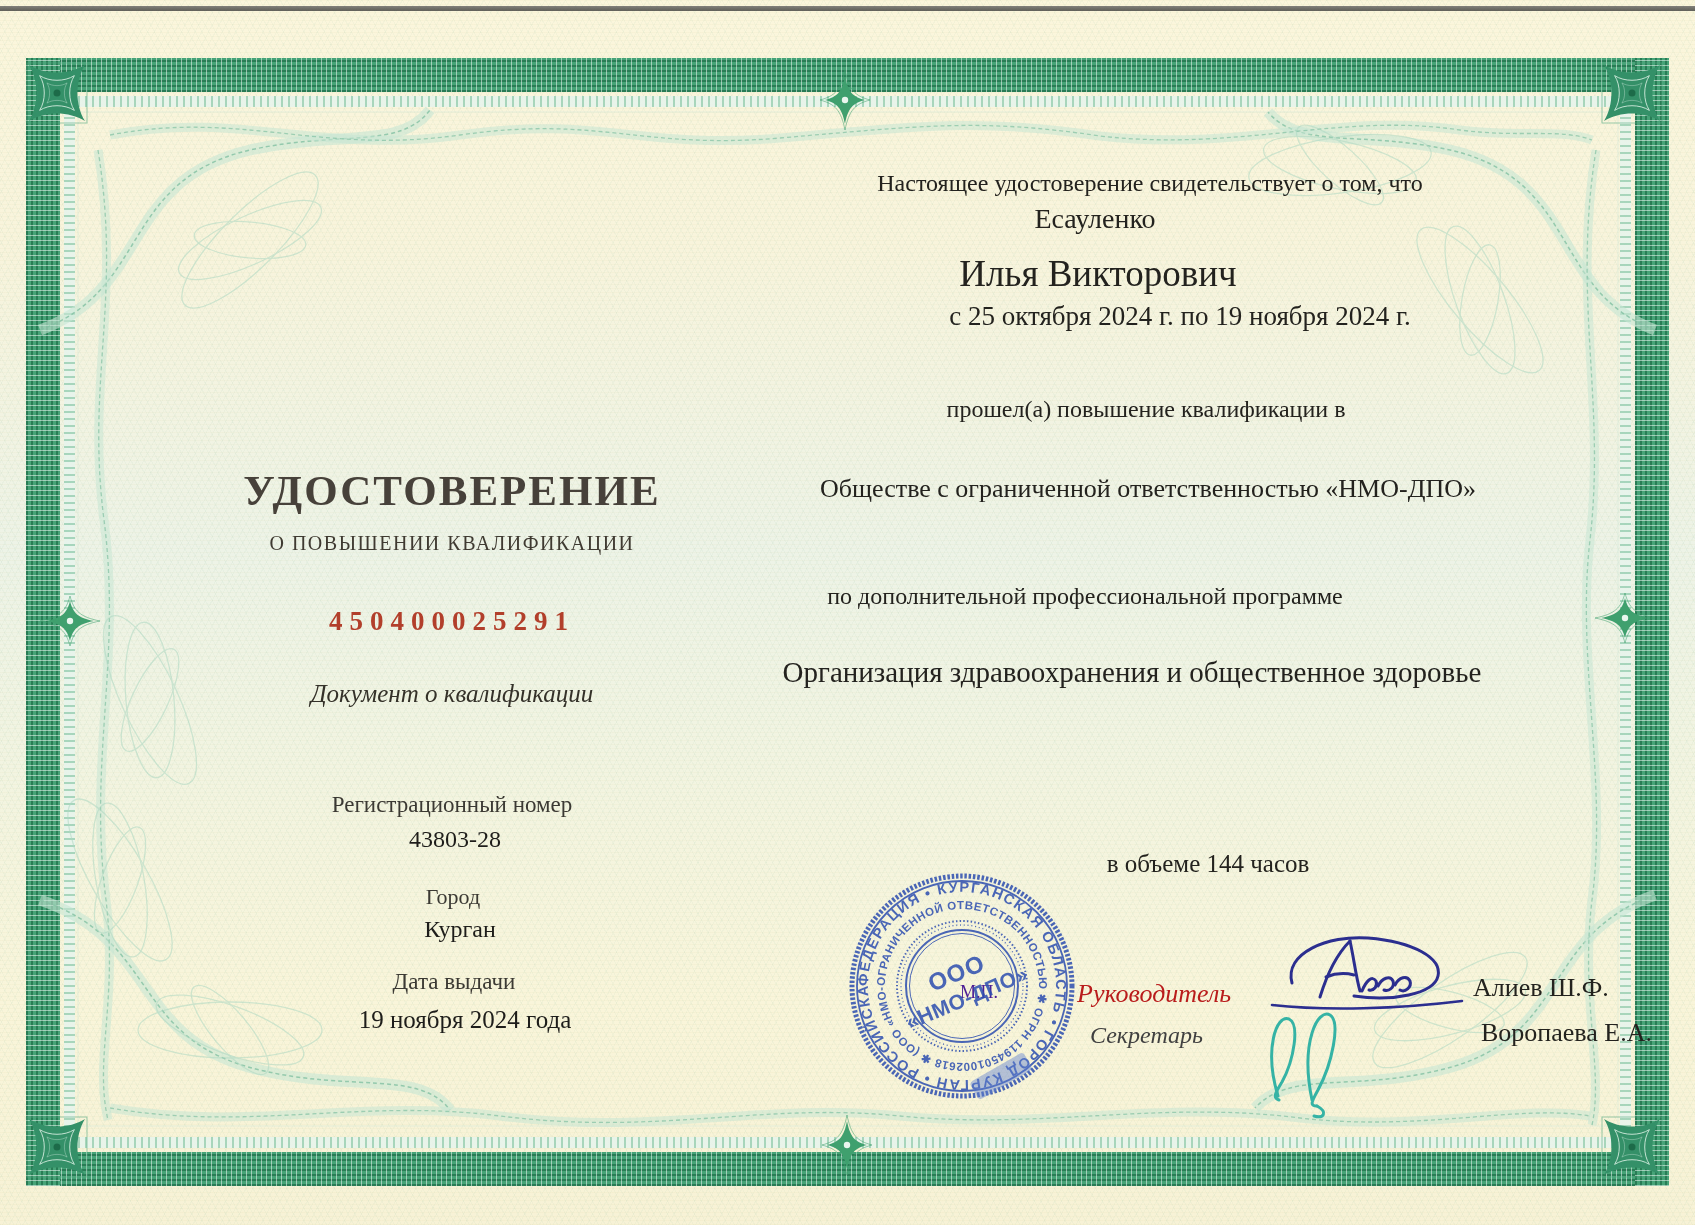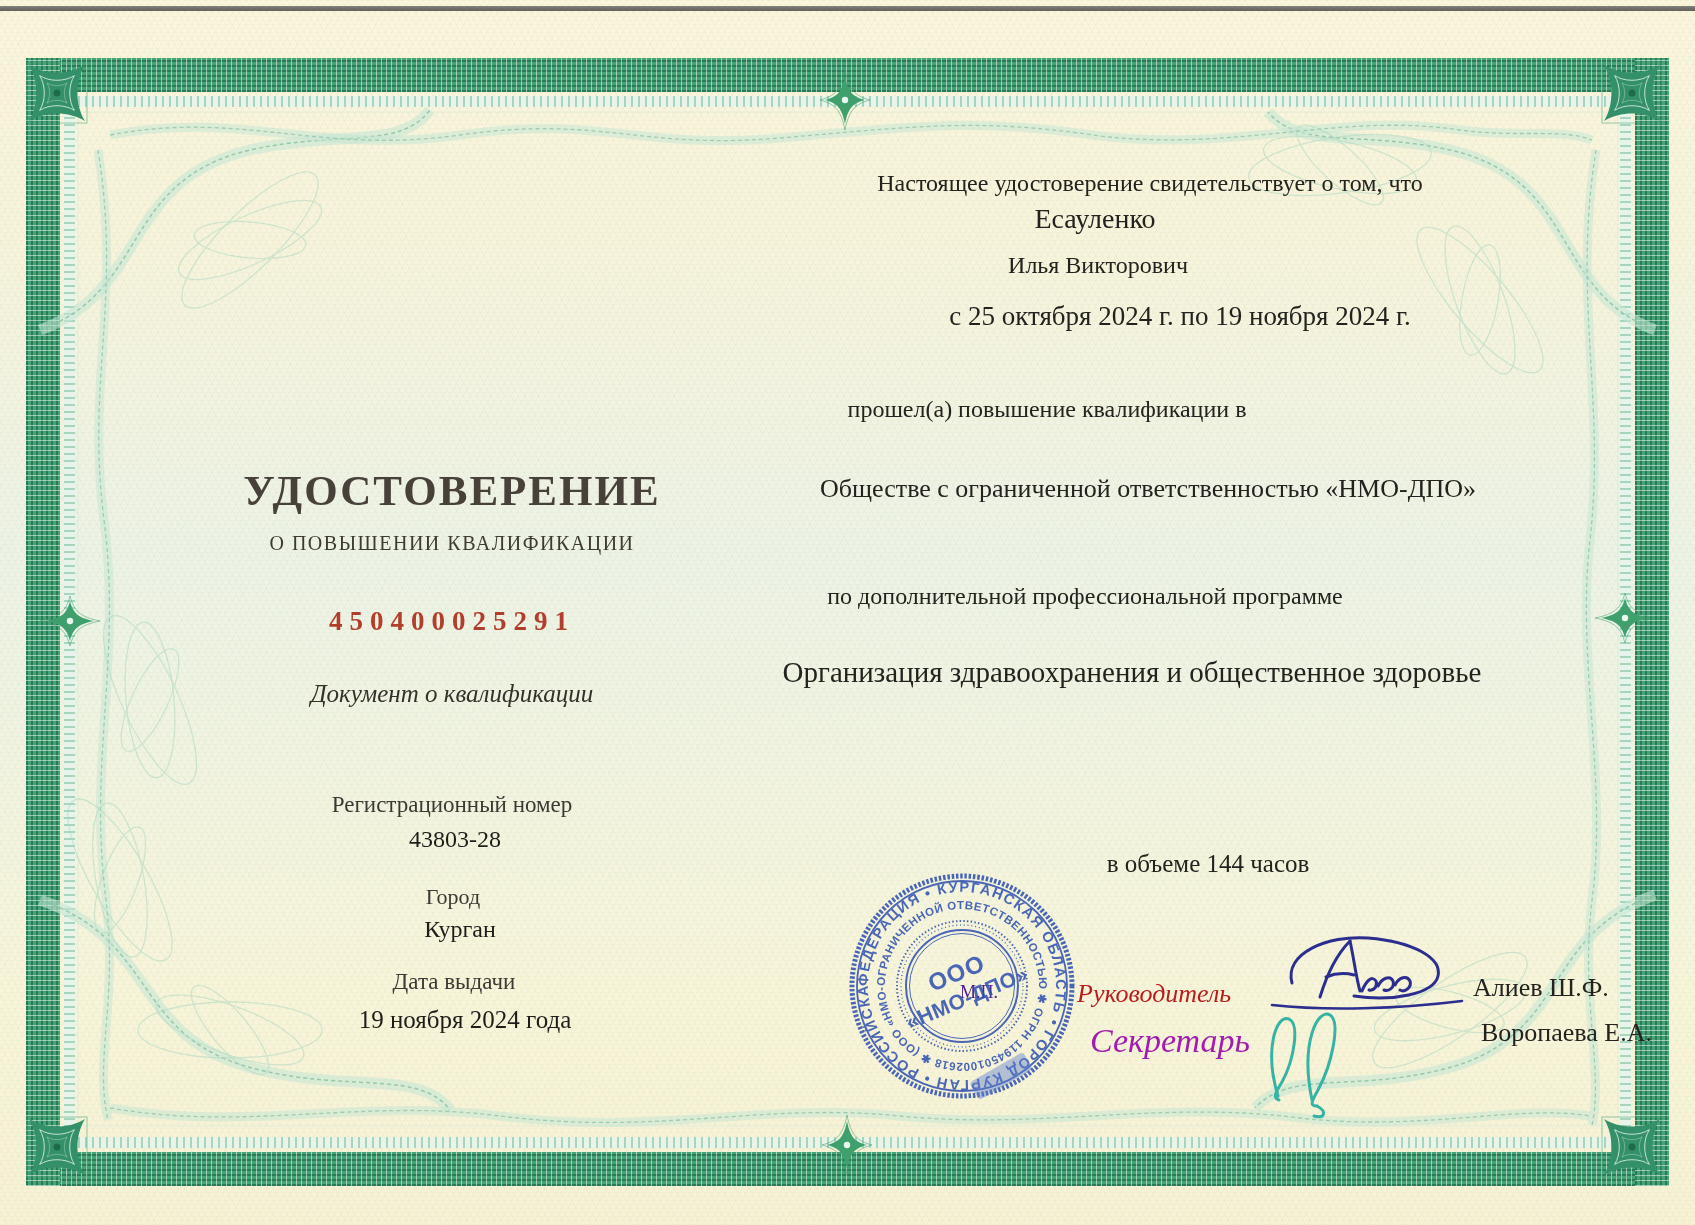--- a/index.html
+++ b/index.html
@@ -135,31 +135,31 @@
 <div class="t doc-type it" style="left:452px;top:680px;">Документ о квалификации</div>
 <div class="t lbl" style="left:452px;top:792px;font-size:23px;">Регистрационный номер</div>
 <div class="t val" style="left:455px;top:826px;font-size:24px;">43803-28</div>
 <div class="t lbl" style="left:453px;top:884px;font-size:22px;">Город</div>
 <div class="t val" style="left:460px;top:916px;font-size:24px;">Курган</div>
 <div class="t lbl" style="left:454px;top:969px;font-size:23px;">Дата выдачи</div>
 <div class="t val" style="left:465px;top:1006px;font-size:25px;">19 ноября 2024 года</div>
 
 <div class="t body-text" style="left:1150px;top:170px;font-size:24px;">Настоящее удостоверение свидетельствует о том, что</div>
 <div class="t body-text" style="left:1095px;top:203px;font-size:28px;">Есауленко</div>
-<div class="t body-text" style="left:1098px;top:252px;font-size:24px;">Илья Викторович</div>
+<div class="t body-text" style="left:1098px;top:252px;font-size:37px;">Илья Викторович</div>
 <div class="t body-text" style="left:1180px;top:301px;font-size:27px;">с 25 октября 2024 г. по 19 ноября 2024 г.</div>
-<div class="t body-text" style="left:1047px;top:396px;font-size:24px;">прошел(а) повышение квалификации в</div>
+<div class="t body-text" style="left:1146px;top:396px;font-size:24px;">прошел(а) повышение квалификации в</div>
 <div class="t body-text" style="left:1148px;top:474px;font-size:26px;">Обществе с ограниченной ответственностью «НМО-ДПО»</div>
 <div class="t body-text" style="left:1085px;top:583px;font-size:24px;">по дополнительной профессиональной программе</div>
 <div class="t body-text" style="left:1132px;top:656px;font-size:29px;">Организация здравоохранения и общественное здоровье</div>
 <div class="t body-text" style="left:1208px;top:850px;font-size:25px;">в объеме 144 часов</div>
 
 <div class="tl" style="left:960px;top:982px;font-size:18px;color:#4c1d95;">М.П.</div>
 <div class="tl it" style="left:1077px;top:979px;font-size:26px;color:#b91c1c;">Руководитель</div>
-<div class="tl it" style="left:1090px;top:1022px;font-size:34px;color:#a21caf;">Секретарь</div>
+<div class="tl it" style="left:1090px;top:1022px;font-size:24px;color:#404040;">Секретарь</div>
 <div class="tl" style="left:1473px;top:973px;font-size:26px;color:#23221e;">Алиев Ш.Ф.</div>
 <div class="tl" style="left:1445px;top:1018px;font-size:26px;color:#23221e;margin-left:36px;">Воропаева Е.А.</div>
 
 <svg id="stamp" width="280" height="280" viewBox="0 0 280 280">
   <g opacity="0.86" font-family="Liberation Sans, sans-serif" font-weight="bold" fill="#2e4fb0">
     <circle cx="140" cy="140" r="110" fill="none" stroke="#2e4fb0" stroke-width="5" stroke-dasharray="2.5 1.8"></circle>
     <circle cx="140" cy="140" r="105" fill="none" stroke="#2e4fb0" stroke-width="1.8"></circle>
     <defs>
       <path id="ring1" d="M 46,140 A 94,94 0 1 1 234,140 A 94,94 0 1 1 46,140"></path>
       <path id="ring2" d="M 63,140 A 77,77 0 1 1 217,140 A 77,77 0 1 1 63,140"></path>

